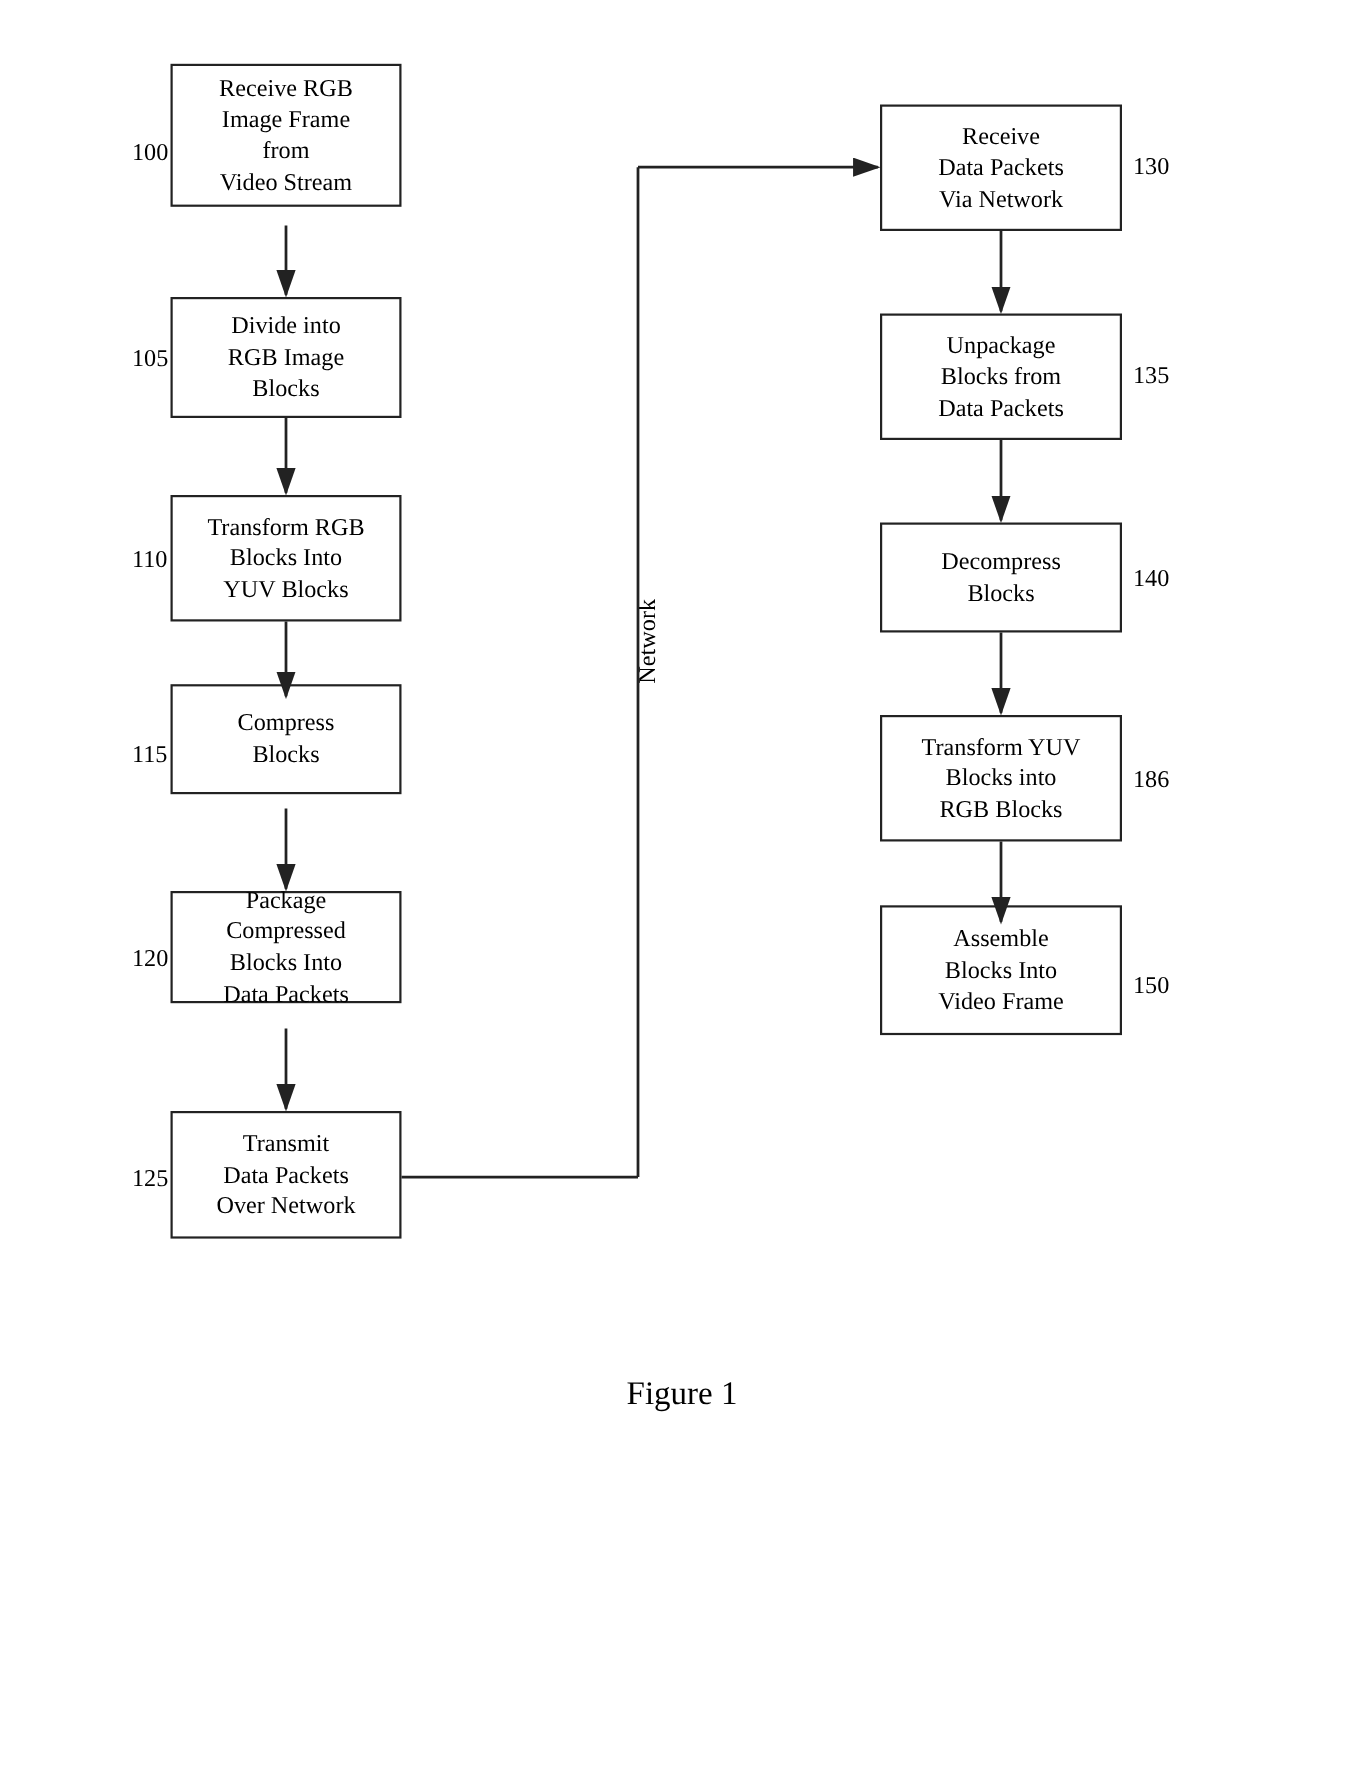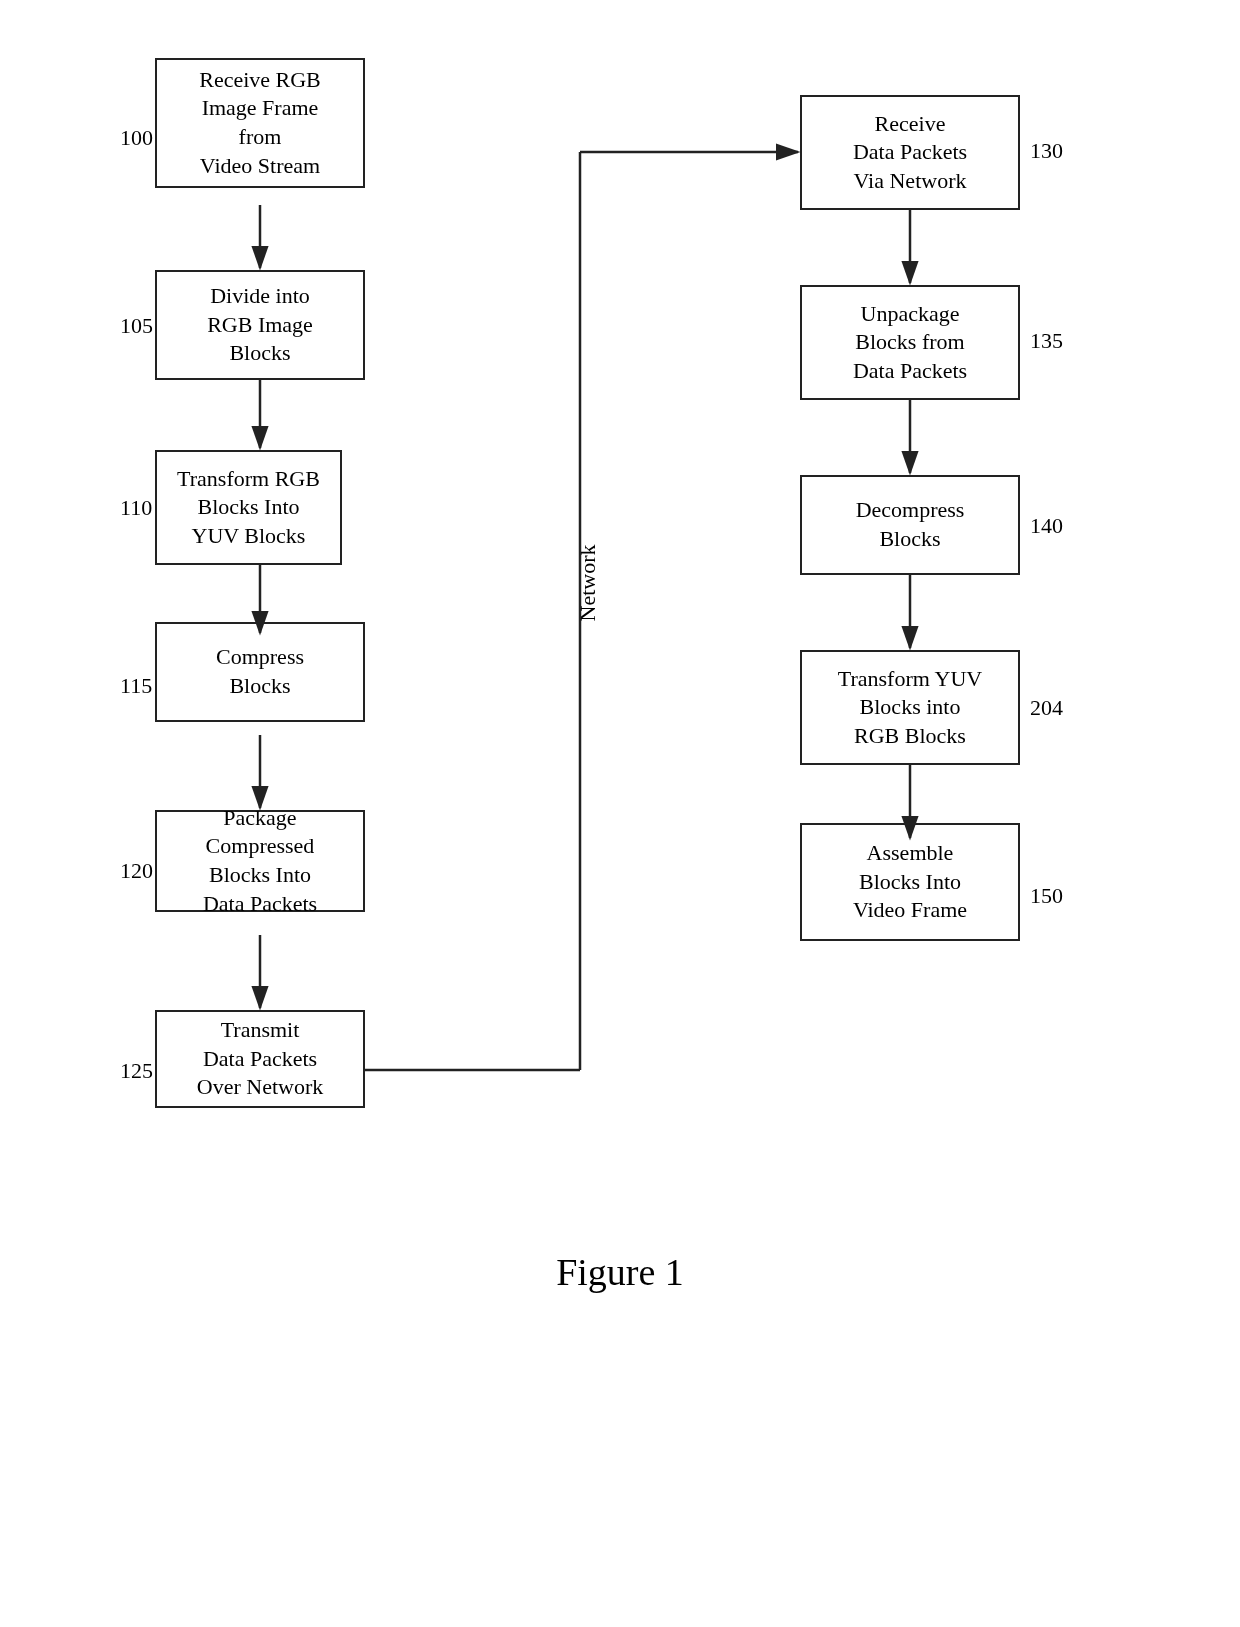--- a/index.html
+++ b/index.html
@@ -65,36 +65,36 @@
   <div class="flow-box" style="left:155px; top:58px; width:210px; height:130px;">
     <span>Receive RGB<br>Image Frame<br>from<br>Video Stream</span>
   </div>
   <span class="label-num" style="left:120px; top:125px;">100</span>
 
   <div class="flow-box" style="left:155px; top:270px; width:210px; height:110px;">
     <span>Divide into<br>RGB Image<br>Blocks</span>
   </div>
   <span class="label-num" style="left:120px; top:313px;">105</span>
 
-  <div class="flow-box" style="left:155px; top:450px; width:187px; height:115px;">
+  <div class="flow-box" style="left:155px; top:450px; width:210px; height:115px;">
     <span>Transform RGB<br>Blocks Into<br>YUV Blocks</span>
   </div>
   <span class="label-num" style="left:120px; top:495px;">110</span>
 
   <div class="flow-box" style="left:155px; top:622px; width:210px; height:100px;">
     <span>Compress<br>Blocks</span>
   </div>
   <span class="label-num" style="left:120px; top:673px;">115</span>
 
   <div class="flow-box" style="left:155px; top:810px; width:210px; height:102px;">
     <span>Package<br>Compressed<br>Blocks Into<br>Data Packets</span>
   </div>
   <span class="label-num" style="left:120px; top:858px;">120</span>
 
-  <div class="flow-box" style="left:155px; top:1010px; width:210px; height:98px;">
+  <div class="flow-box" style="left:155px; top:1010px; width:210px; height:116px;">
     <span>Transmit<br>Data Packets<br>Over Network</span>
   </div>
   <span class="label-num" style="left:120px; top:1058px;">125</span>
 
   <div class="flow-box" style="left:800px; top:95px; width:220px; height:115px;">
     <span>Receive<br>Data Packets<br>Via Network</span>
   </div>
   <span class="label-num" style="left:1030px; top:138px;">130</span>
 
   <div class="flow-box" style="left:800px; top:285px; width:220px; height:115px;">
@@ -103,31 +103,31 @@
   <span class="label-num" style="left:1030px; top:328px;">135</span>
 
   <div class="flow-box" style="left:800px; top:475px; width:220px; height:100px;">
     <span>Decompress<br>Blocks</span>
   </div>
   <span class="label-num" style="left:1030px; top:513px;">140</span>
 
   <div class="flow-box" style="left:800px; top:650px; width:220px; height:115px;">
     <span>Transform YUV<br>Blocks into<br>RGB Blocks</span>
   </div>
-  <span class="label-num" style="left:1030px; top:695px;">204</span>
+  <span class="label-num" style="left:1030px; top:695px;">186</span>
 
   <div class="flow-box" style="left:800px; top:823px; width:220px; height:118px;">
     <span>Assemble<br>Blocks Into<br>Video Frame</span>
   </div>
   <span class="label-num" style="left:1030px; top:883px;">150</span>
 
   <span class="network-label" style="left:550px; top:570px;">Network</span>
 
   <div class="figure-caption" style="left:400px; top:1250px; width:440px;">
-    <div style="font-size:38px;">Figure 1</div>
+    <div style="font-size:30px;">Figure 1</div>
   </div>
 
   <svg class="arrows">
     <defs>
       <marker id="arrowhead" markerWidth="10" markerHeight="7" refX="9" refY="3.5" orient="auto">
         <polygon points="0 0, 10 3.5, 0 7" fill="#222"></polygon>
       </marker>
     </defs>
 
     <line x1="260" y1="205" x2="260" y2="268" stroke="#222" stroke-width="2.5" marker-end="url(#arrowhead)"></line>

